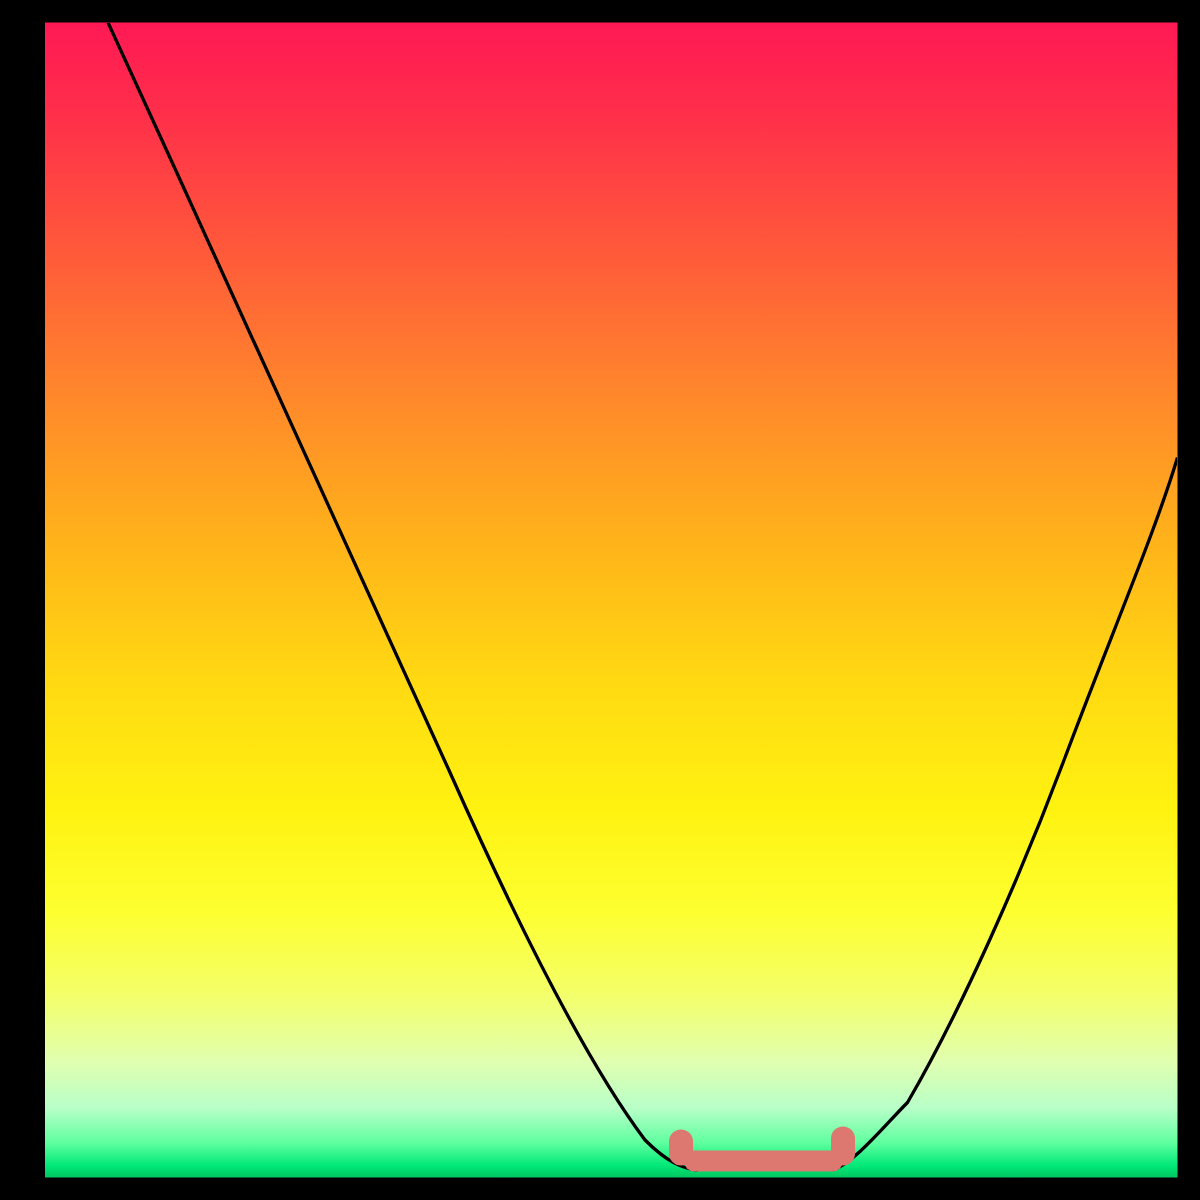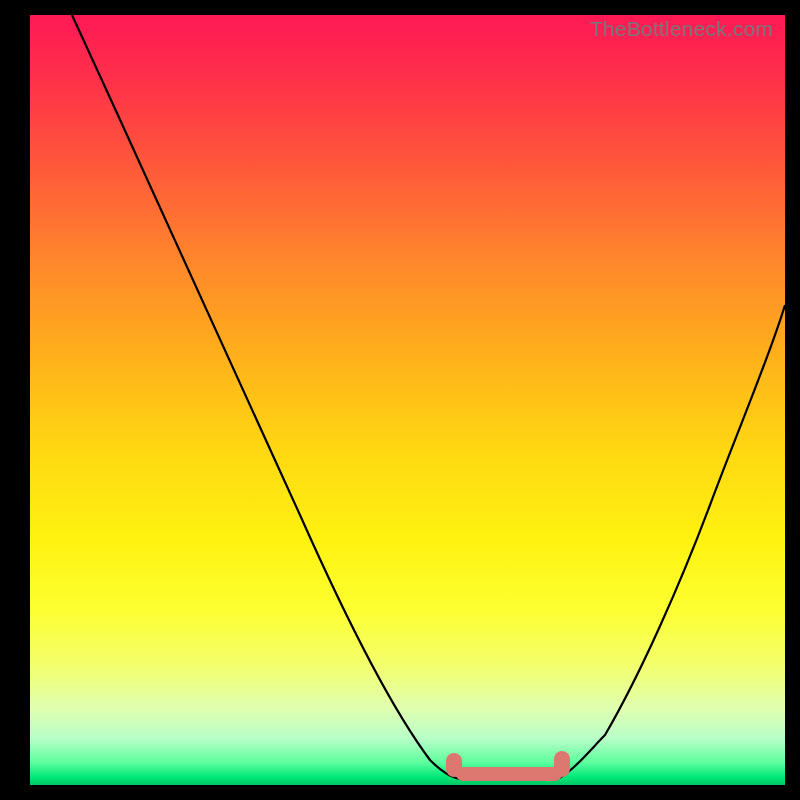--- a/index.html
+++ b/index.html
@@ -57,21 +57,20 @@
     z-index: 2;
     background: #dd7871;
     border-radius: 8px;
   }
 </style>
 </head>
 <body>
 
 <div class="chart-area">
 
-  <div class="watermark">TheBottleneck.com</div>
 
   <svg class="curve" viewBox="0 0 755 770" preserveAspectRatio="none">
 
     <path d="M 42 0
              C 120 170, 200 345, 270 500
              C 330 635, 370 705, 400 745
              C 415 760, 425 764, 435 765" fill="none" stroke="#000" stroke-width="2.2"></path>
 
     <path d="M 525 765
              C 540 760, 560 735, 575 720

